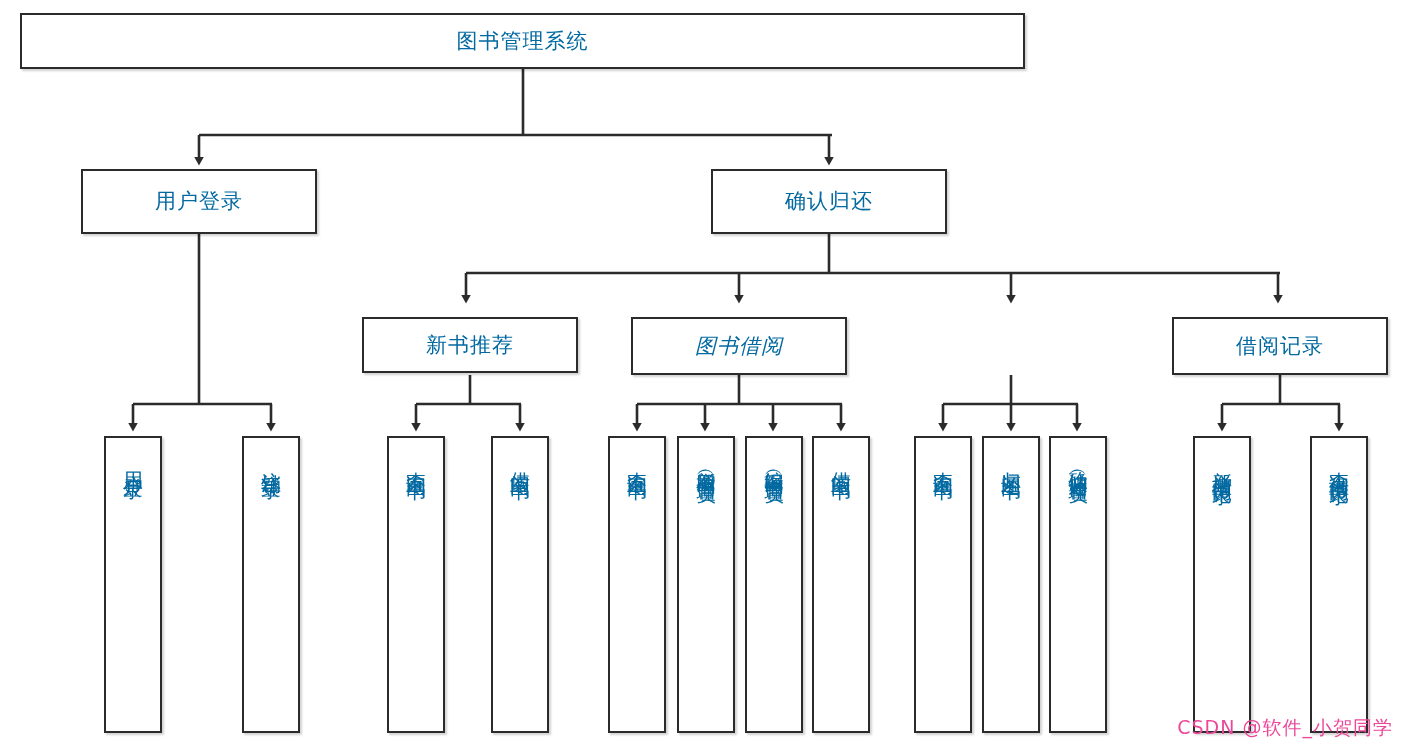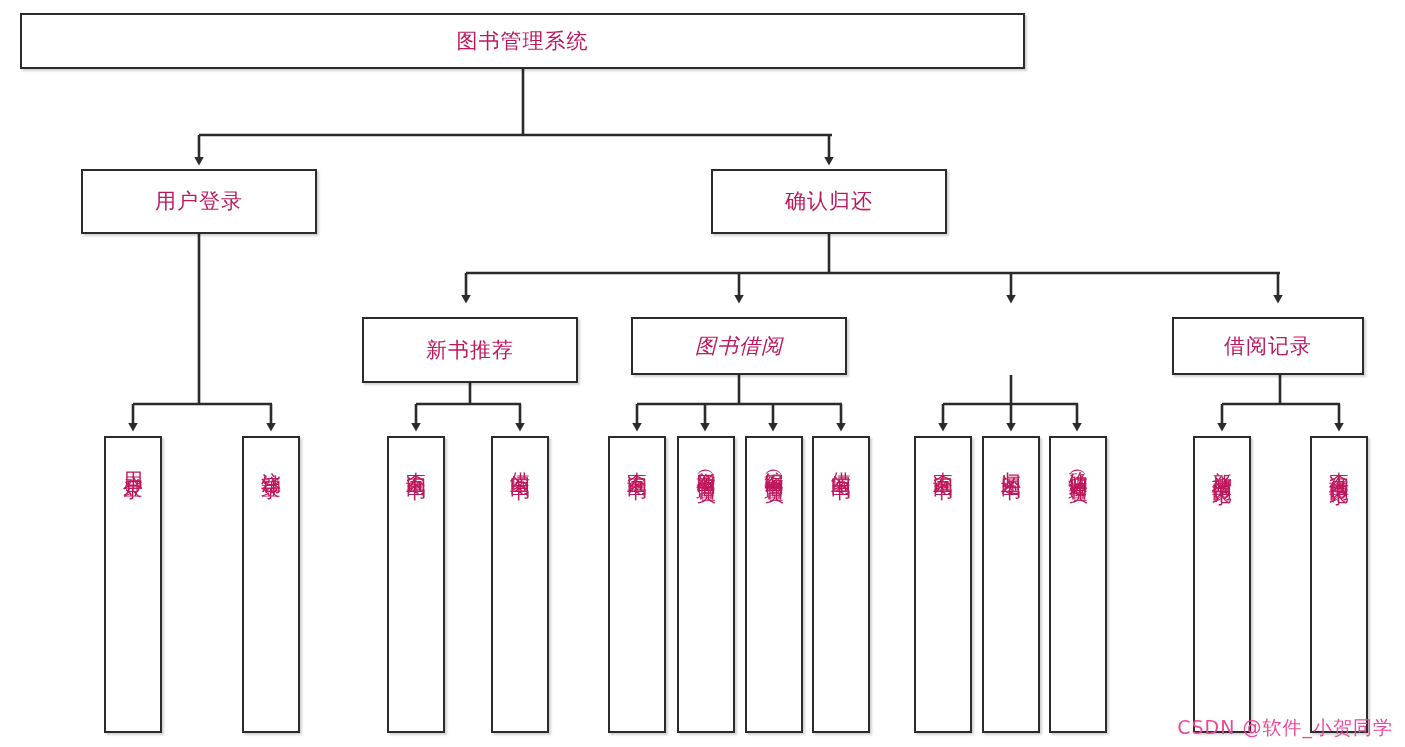--- a/index.html
+++ b/index.html
@@ -26,21 +26,21 @@
     box-sizing: border-box;
     background: #ffffff;
     border: 2px solid #2b2b2b;
     box-shadow: 2px 2px 2px rgba(0,0,0,0.18);
     display: flex;
     align-items: center;
     justify-content: center;
     z-index: 2;
   }
   .node .label {
-    color: #be185d;
+    color: #0369a1;
     font-size: 21px;
     line-height: 1.25;
     letter-spacing: 1px;
     text-align: center;
     white-space: nowrap;
   }
   .node.vertical {
     align-items: flex-start;
     padding-top: 18px;
   }
@@ -127,27 +127,27 @@
     <span class="label">图书管理系统</span>
   </div>
 
   <div class="node" style="left:81px; top:169px; width:236px; height:65px;">
     <span class="label">用户登录</span>
   </div>
   <div class="node" style="left:711px; top:169px; width:236px; height:65px;">
     <span class="label">确认归还</span>
   </div>
 
-  <div class="node" style="left:362px; top:317px; width:216px; height:66px;font-family:Liberation Serif, serif;">
+  <div class="node" style="left:362px; top:317px; width:216px; height:56px;font-family:Liberation Serif, serif;">
     <span class="label">新书推荐</span>
   </div>
   <div class="node" style="left:631px; top:317px; width:216px; height:58px;font-style:italic;">
     <span class="label">图书借阅</span>
   </div>
-  <div class="node" style="left:1172px; top:317px; width:192px; height:58px;">
+  <div class="node" style="left:1172px; top:317px; width:216px; height:58px;">
     <span class="label">借阅记录</span>
   </div>
 
   <div class="node vertical" style="left:104px; top:436px; width:58px; height:297px;">
     <span class="label">用户登录</span>
   </div>
   <div class="node vertical" style="left:242px; top:436px; width:58px; height:297px;">
     <span class="label">注销登录</span>
   </div>
 

